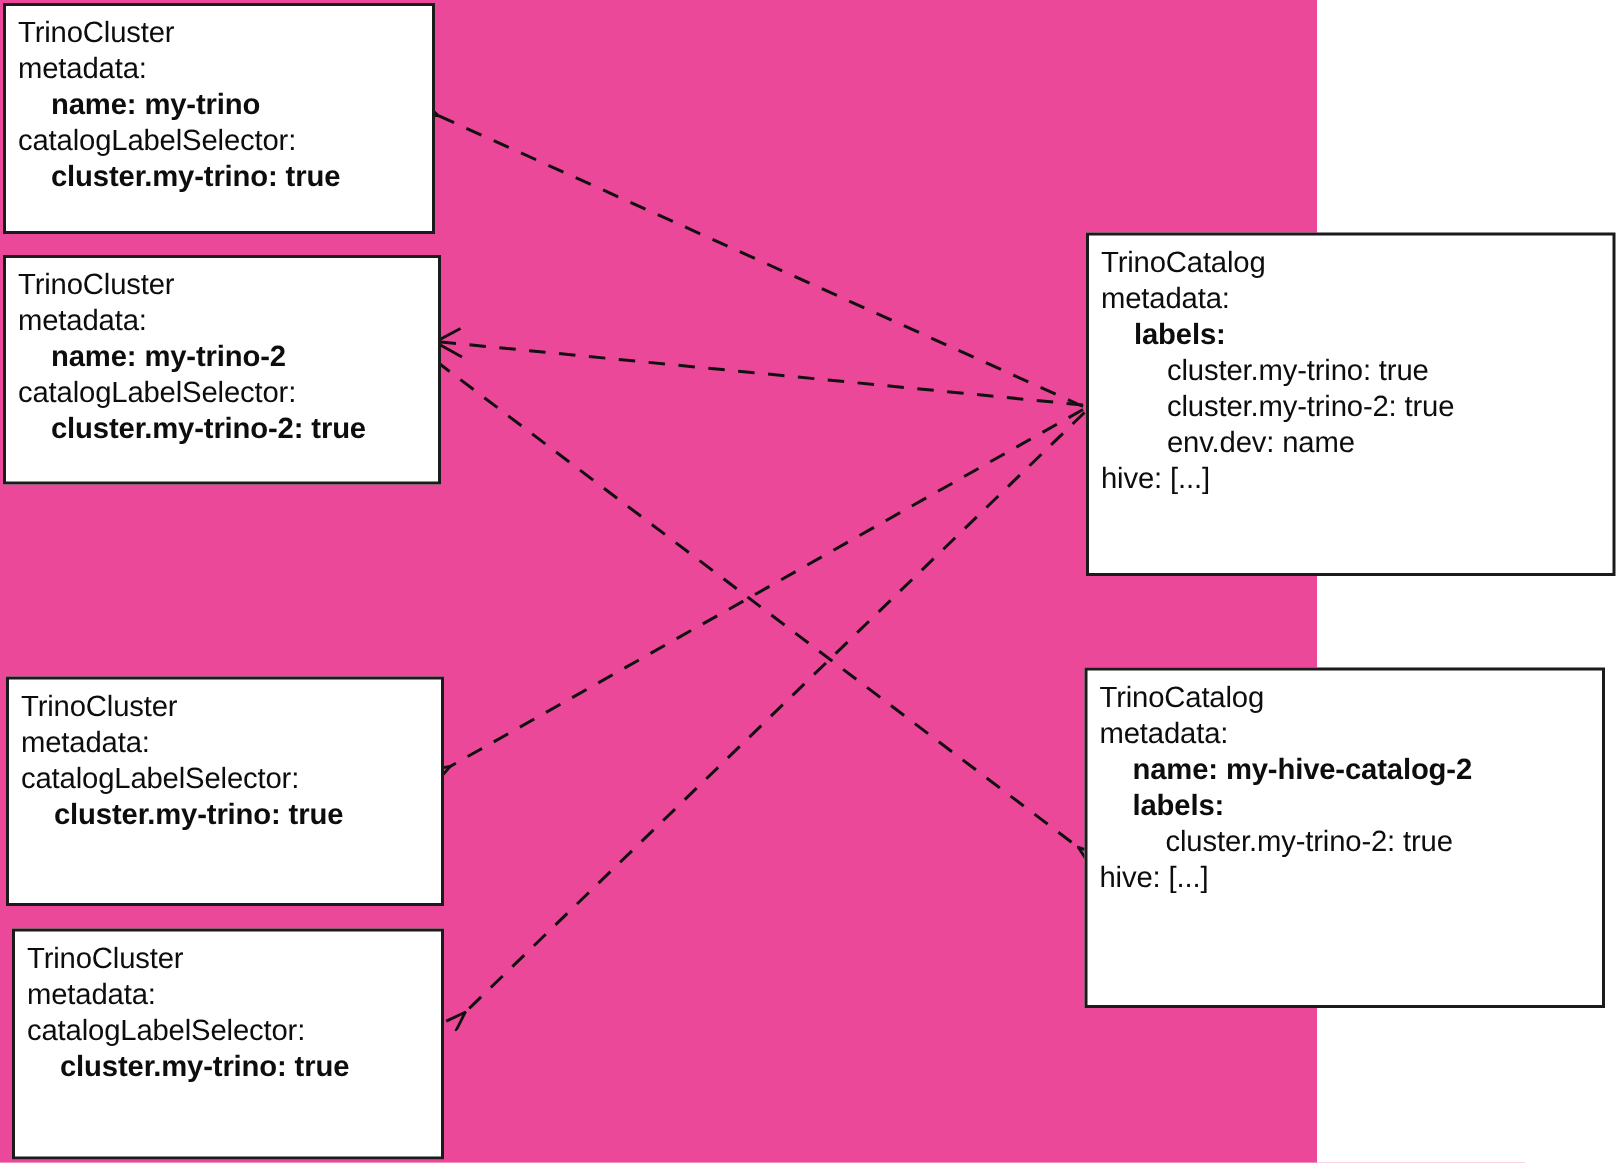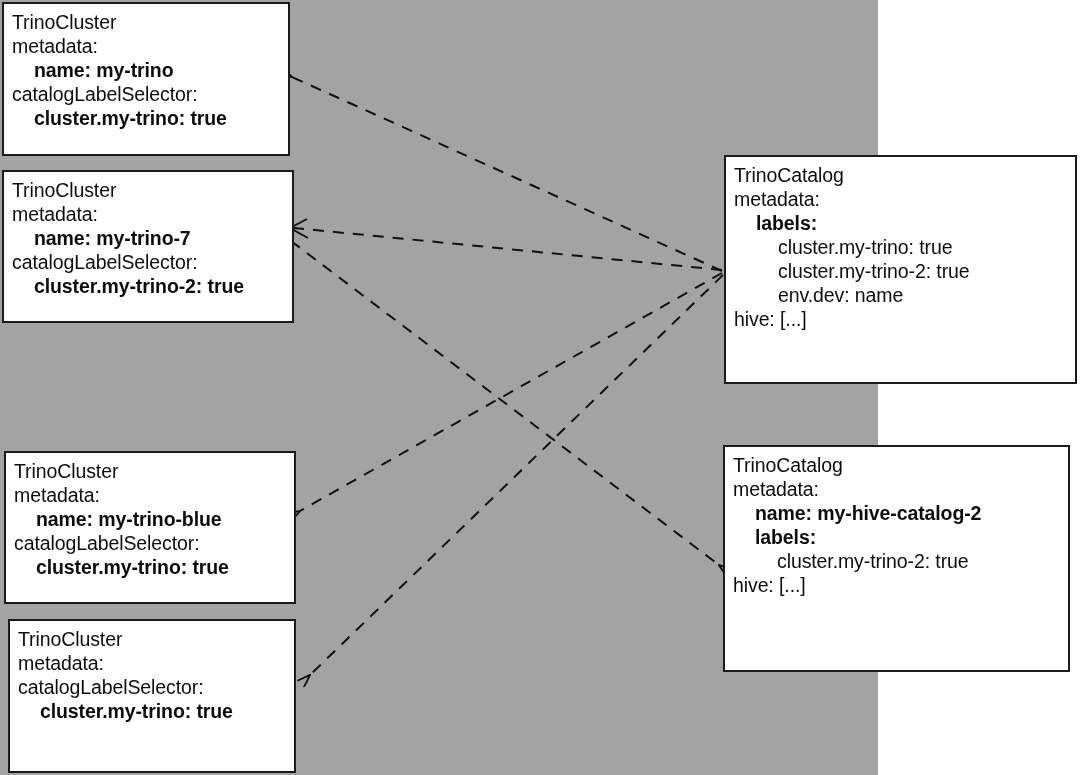--- a/index.html
+++ b/index.html
@@ -10,21 +10,21 @@
   body {
     font-family: "Liberation Sans", sans-serif;
     width: 1082px;
     height: 775px;
     overflow: hidden;
   }
   #canvas {
     position: relative;
     width: 878px;
     height: 775px;
-    background: #a3a3a3;
+    background: #ec4899;
   }
   #edges {
     position: absolute;
     left: 0;
     top: 0;
     width: 1082px;
     height: 775px;
     pointer-events: none;
   }
   .node {
@@ -86,29 +86,28 @@
     <div class="line">TrinoCluster</div>
     <div class="line">metadata:</div>
     <div class="line ind1">name: my-trino</div>
     <div class="line">catalogLabelSelector:</div>
     <div class="line ind1">cluster.my-trino: true</div>
   </div>
 
   <div class="node" style="left:2px; top:170px; width:292px; height:153px;">
     <div class="line">TrinoCluster</div>
     <div class="line">metadata:</div>
-    <div class="line ind1">name: my-trino-7</div>
+    <div class="line ind1">name: my-trino-2</div>
     <div class="line">catalogLabelSelector:</div>
     <div class="line ind1">cluster.my-trino-2: true</div>
   </div>
 
   <div class="node" style="left:4px; top:451px; width:292px; height:153px;">
     <div class="line">TrinoCluster</div>
     <div class="line">metadata:</div>
-    <div class="line ind1">name: my-trino-blue</div>
     <div class="line">catalogLabelSelector:</div>
     <div class="line ind1">cluster.my-trino: true</div>
   </div>
 
   <div class="node" style="left:8px; top:619px; width:288px; height:154px;">
     <div class="line">TrinoCluster</div>
     <div class="line">metadata:</div>
     <div class="line">catalogLabelSelector:</div>
     <div class="line ind1">cluster.my-trino: true</div>
   </div>

